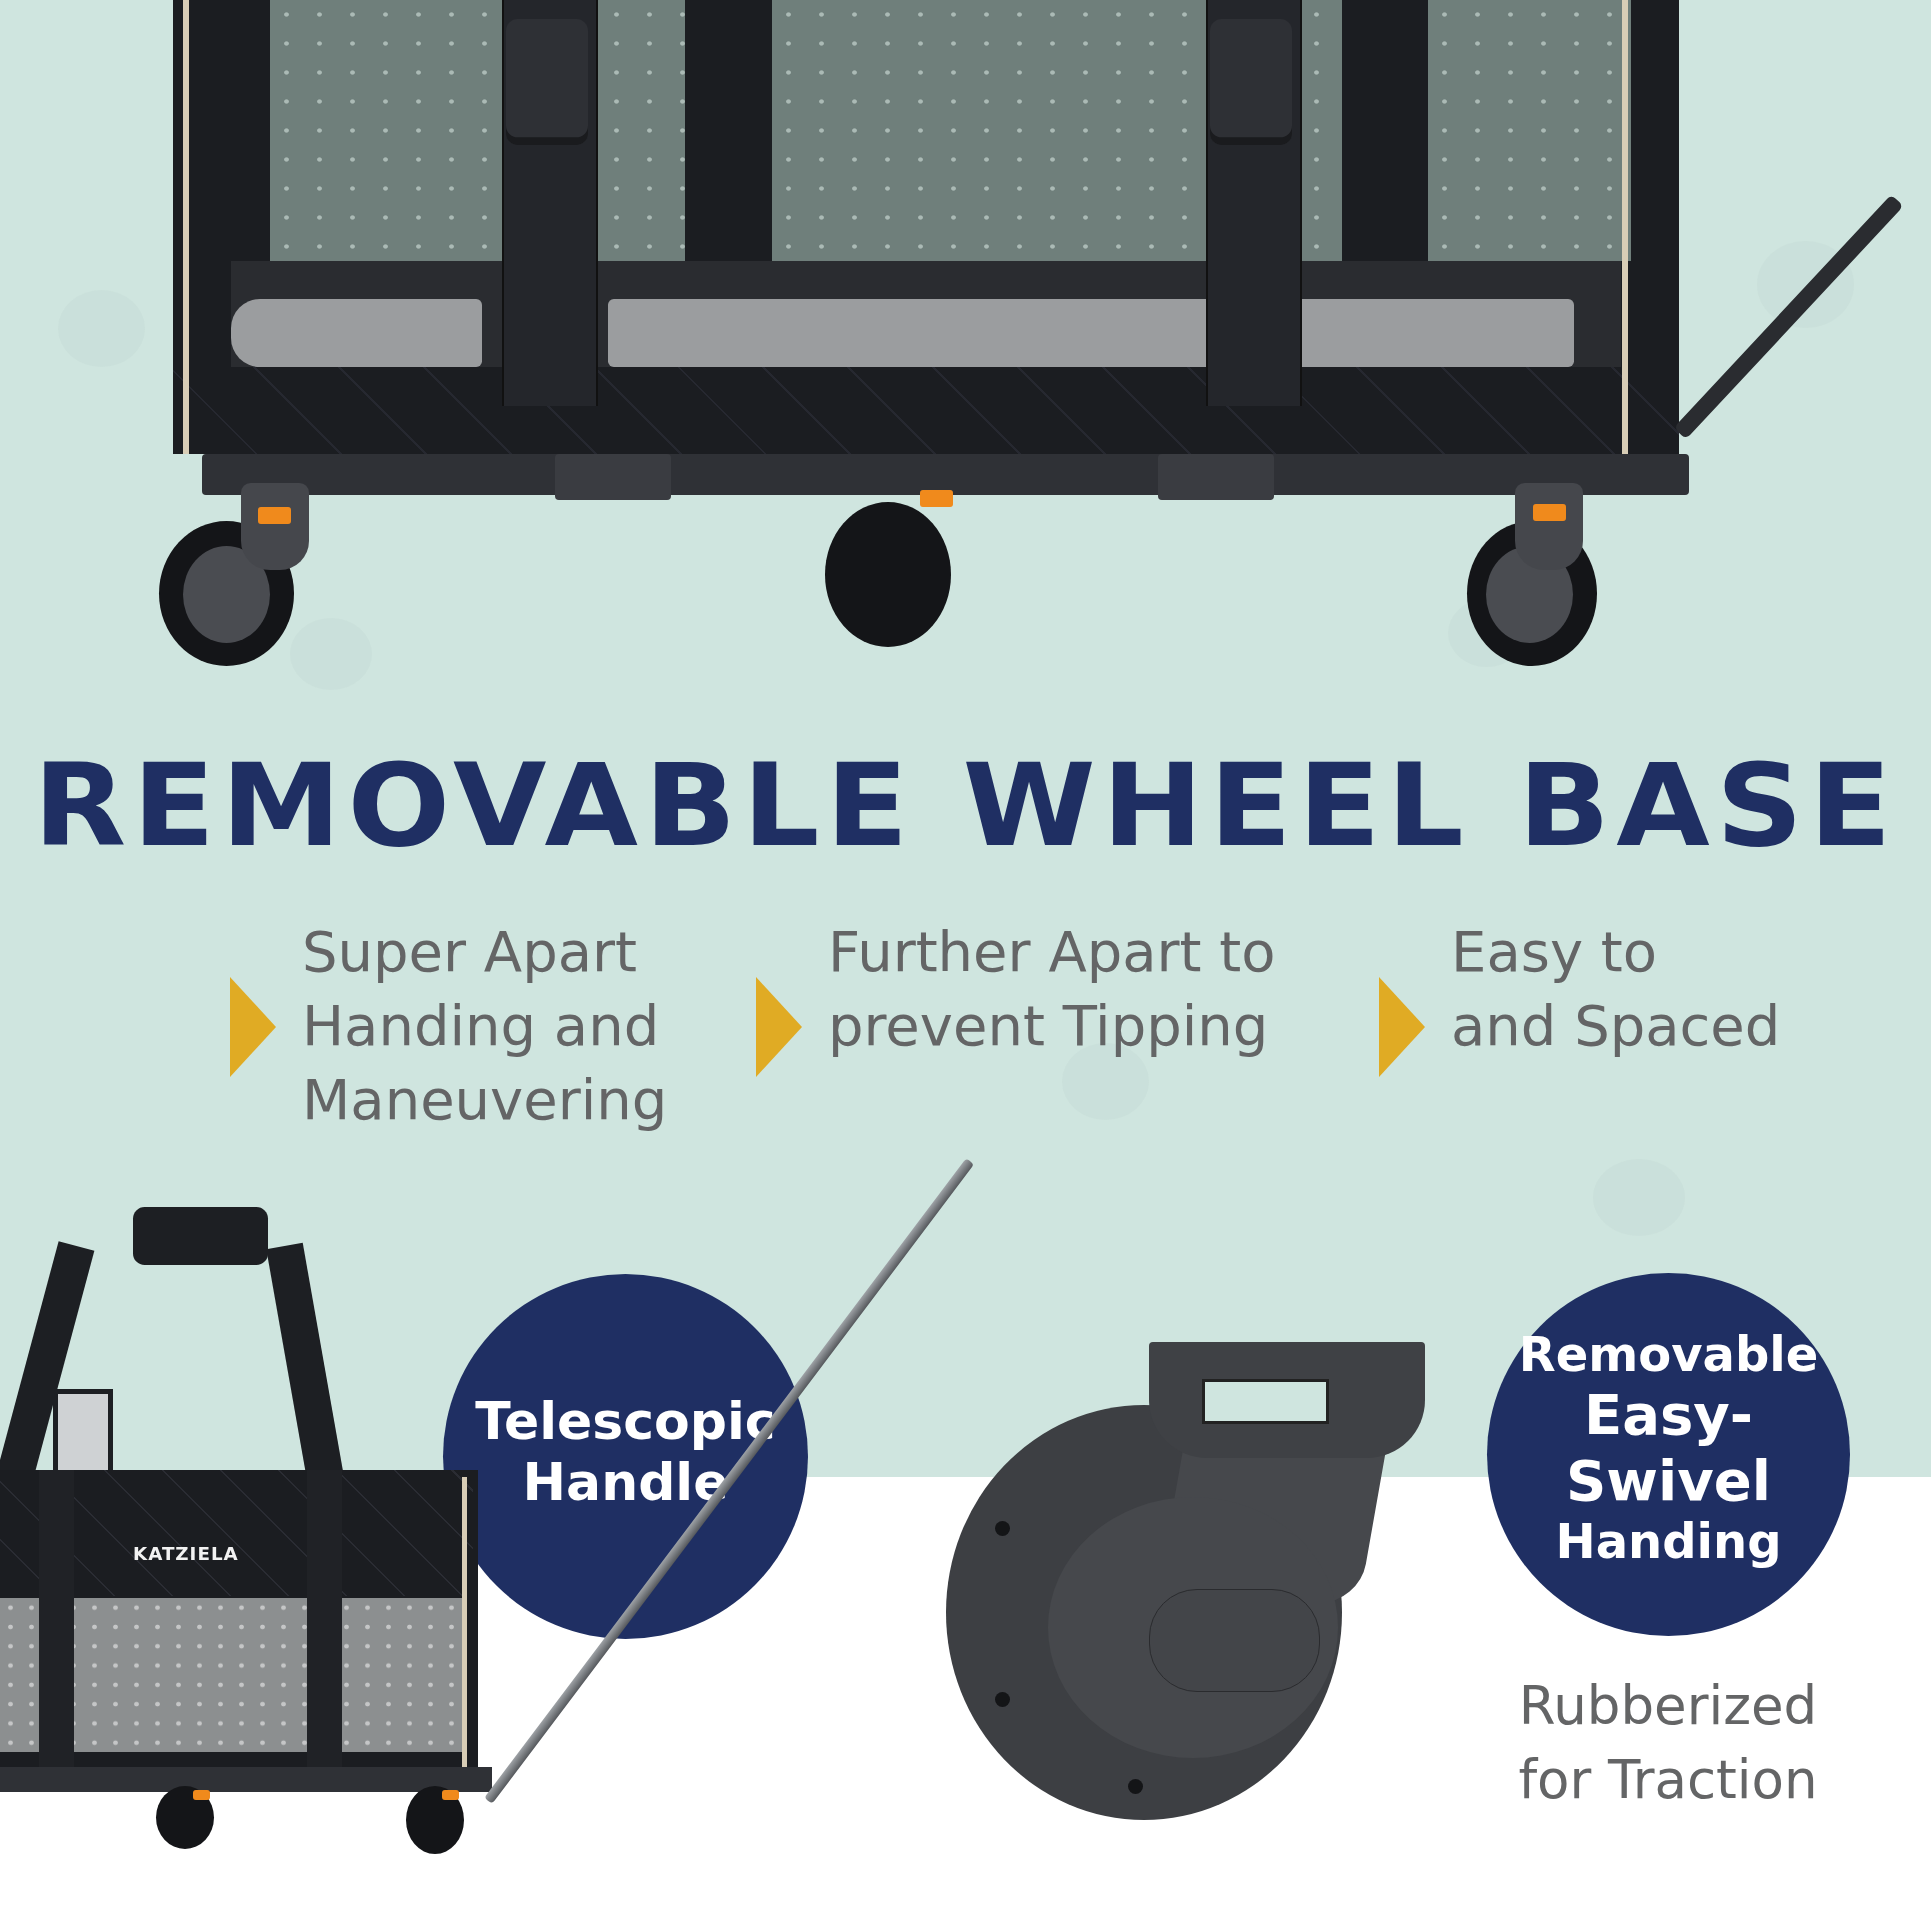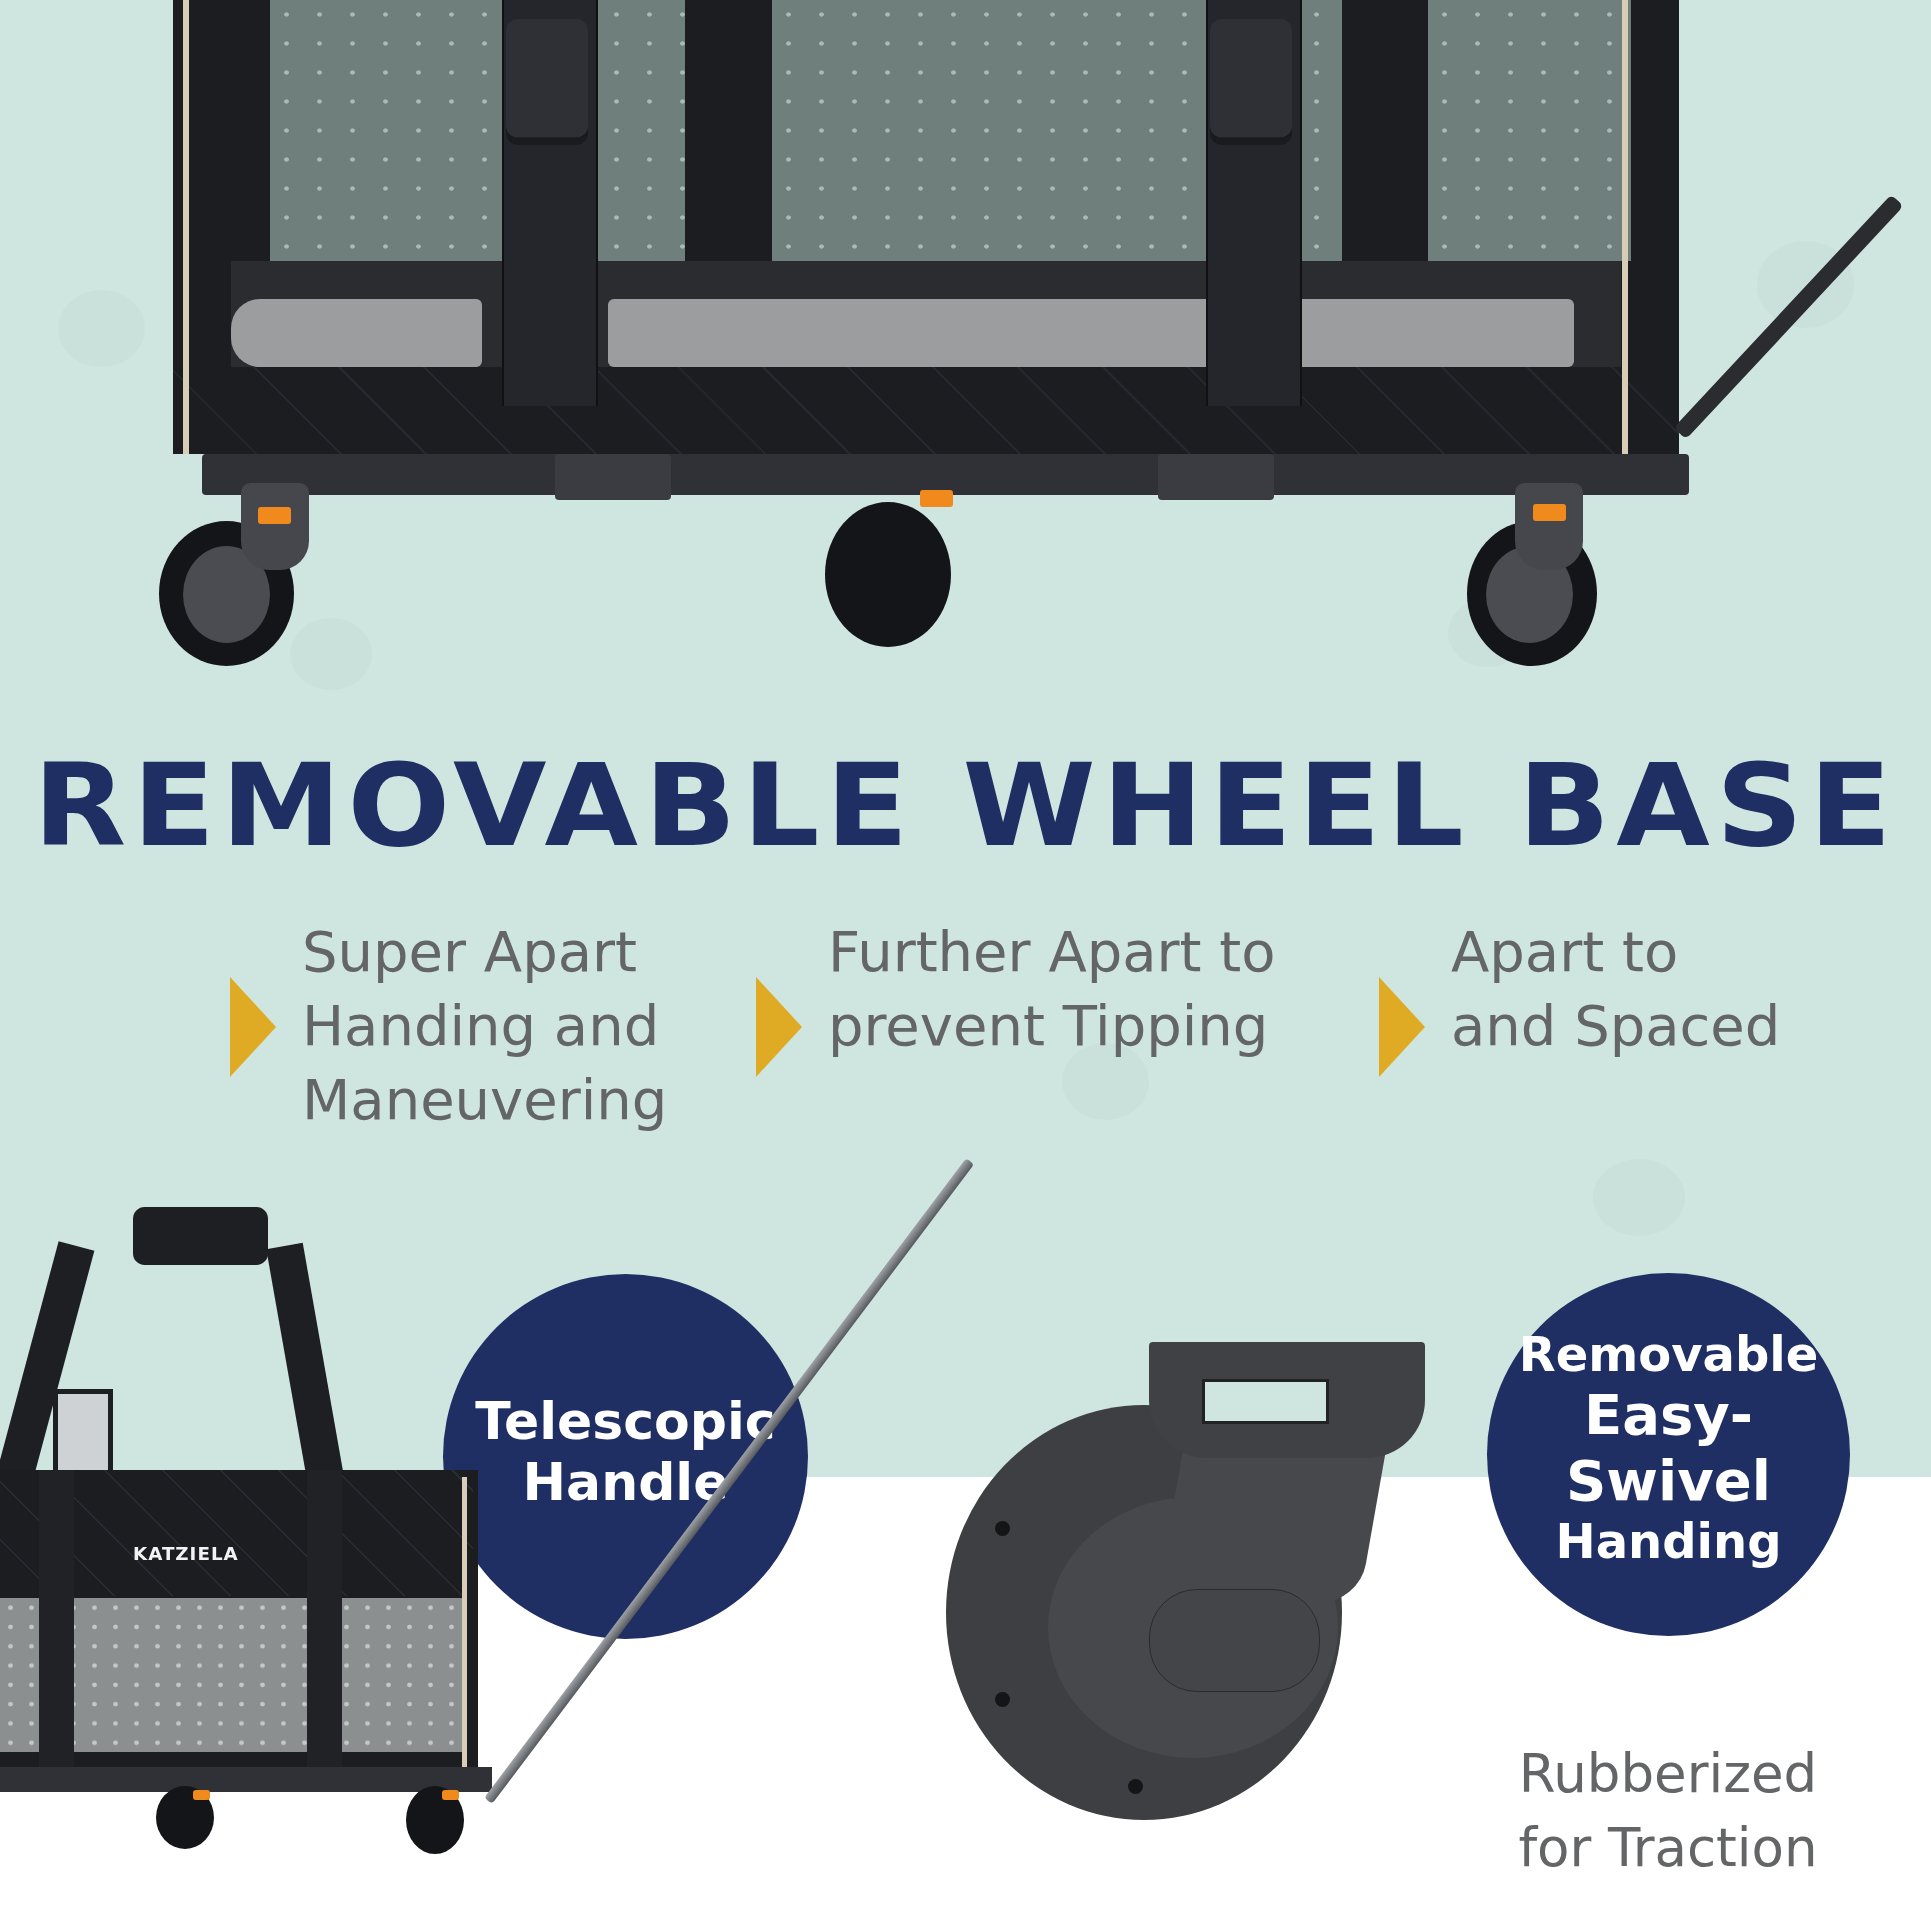--- a/index.html
+++ b/index.html
@@ -114,21 +114,21 @@
   </div>
 
   <div class="chev" style="left:756px;top:977px"></div>
   <div class="btext" style="left:828px;top:915px">
     <div>Further Apart to</div>
     <div>prevent Tipping</div>
   </div>
 
   <div class="chev" style="left:1379px;top:977px"></div>
   <div class="btext" style="left:1451px;top:915px">
-    <div>Apart to</div>
+    <div>Easy to</div>
     <div>and Spaced</div>
   </div>
 </div>
 
 <div class="circle" style="left:443px;top:1274px;width:365px;height:365px">
   <div class="ctext" style="font-size:52px;margin-top:-9.7px">Telescopic</div>
   <div class="ctext" style="font-size:52px">Handle</div>
 </div>
 
 <div class="carrier-bl">
@@ -163,17 +163,17 @@
   <div class="wc-fork-top"></div>
   <div class="wc-window"></div>
 </div>
 
 <div class="circle" style="left:1487px;top:1273px;width:363px;height:363px">
   <div class="ctext" style="font-size:48px;margin-top:-13.5px">Removable</div>
   <div class="ctext" style="font-size:56px">Easy-Swivel</div>
   <div class="ctext" style="font-size:48px">Handing</div>
 </div>
 
-<div class="sub" style="left:1475px;top:1737px;width:386px">
+<div class="sub" style="left:1475px;top:1669px;width:386px">
   <div>Rubberized</div>
   <div>for Traction</div>
 </div>
 
 
 </body></html>

